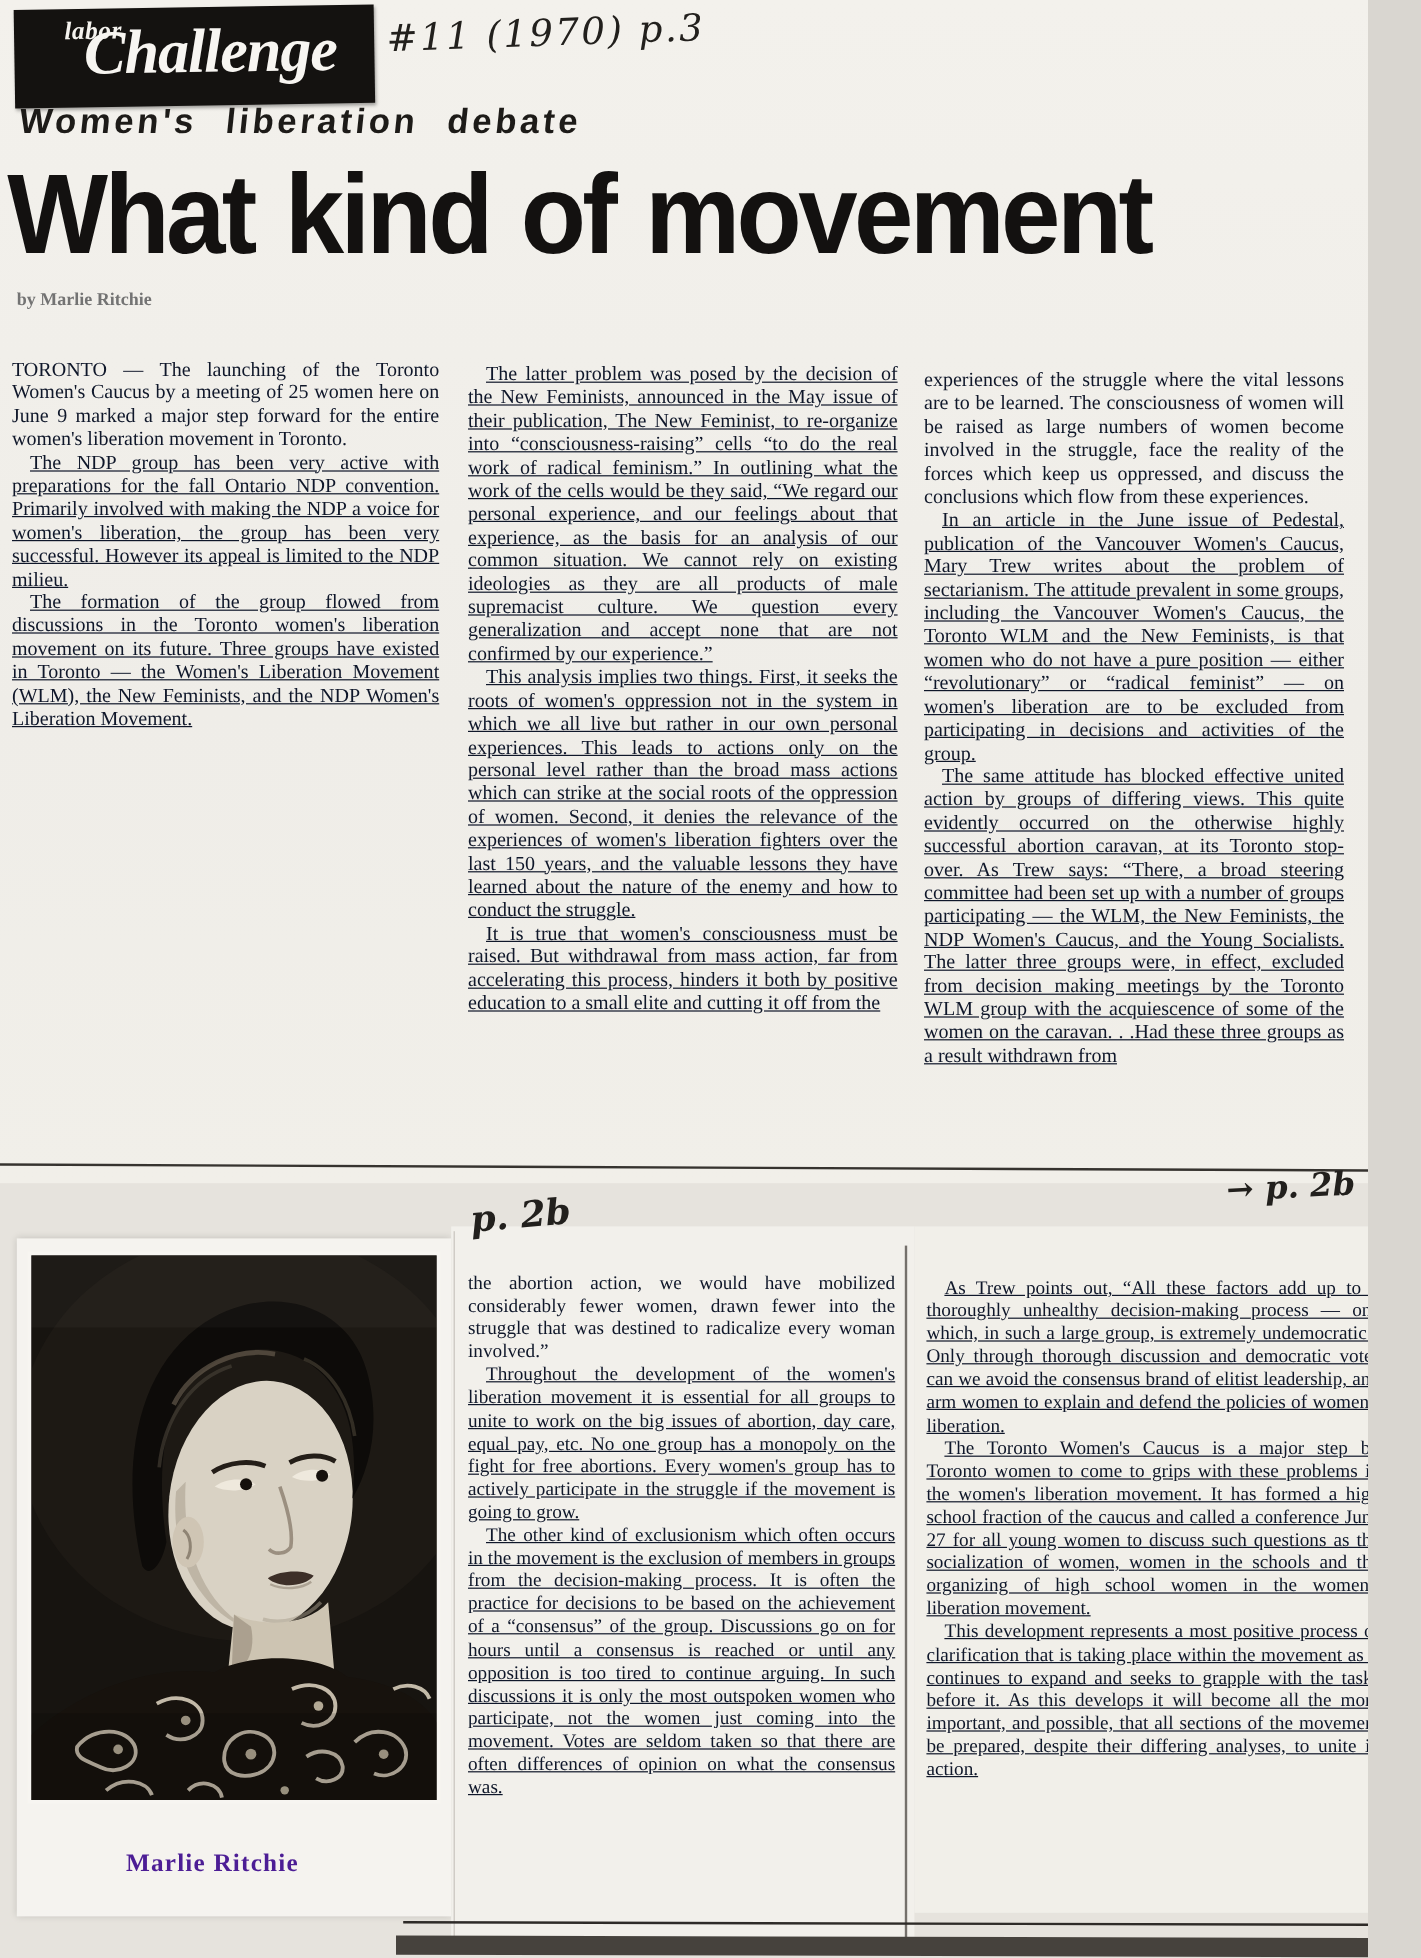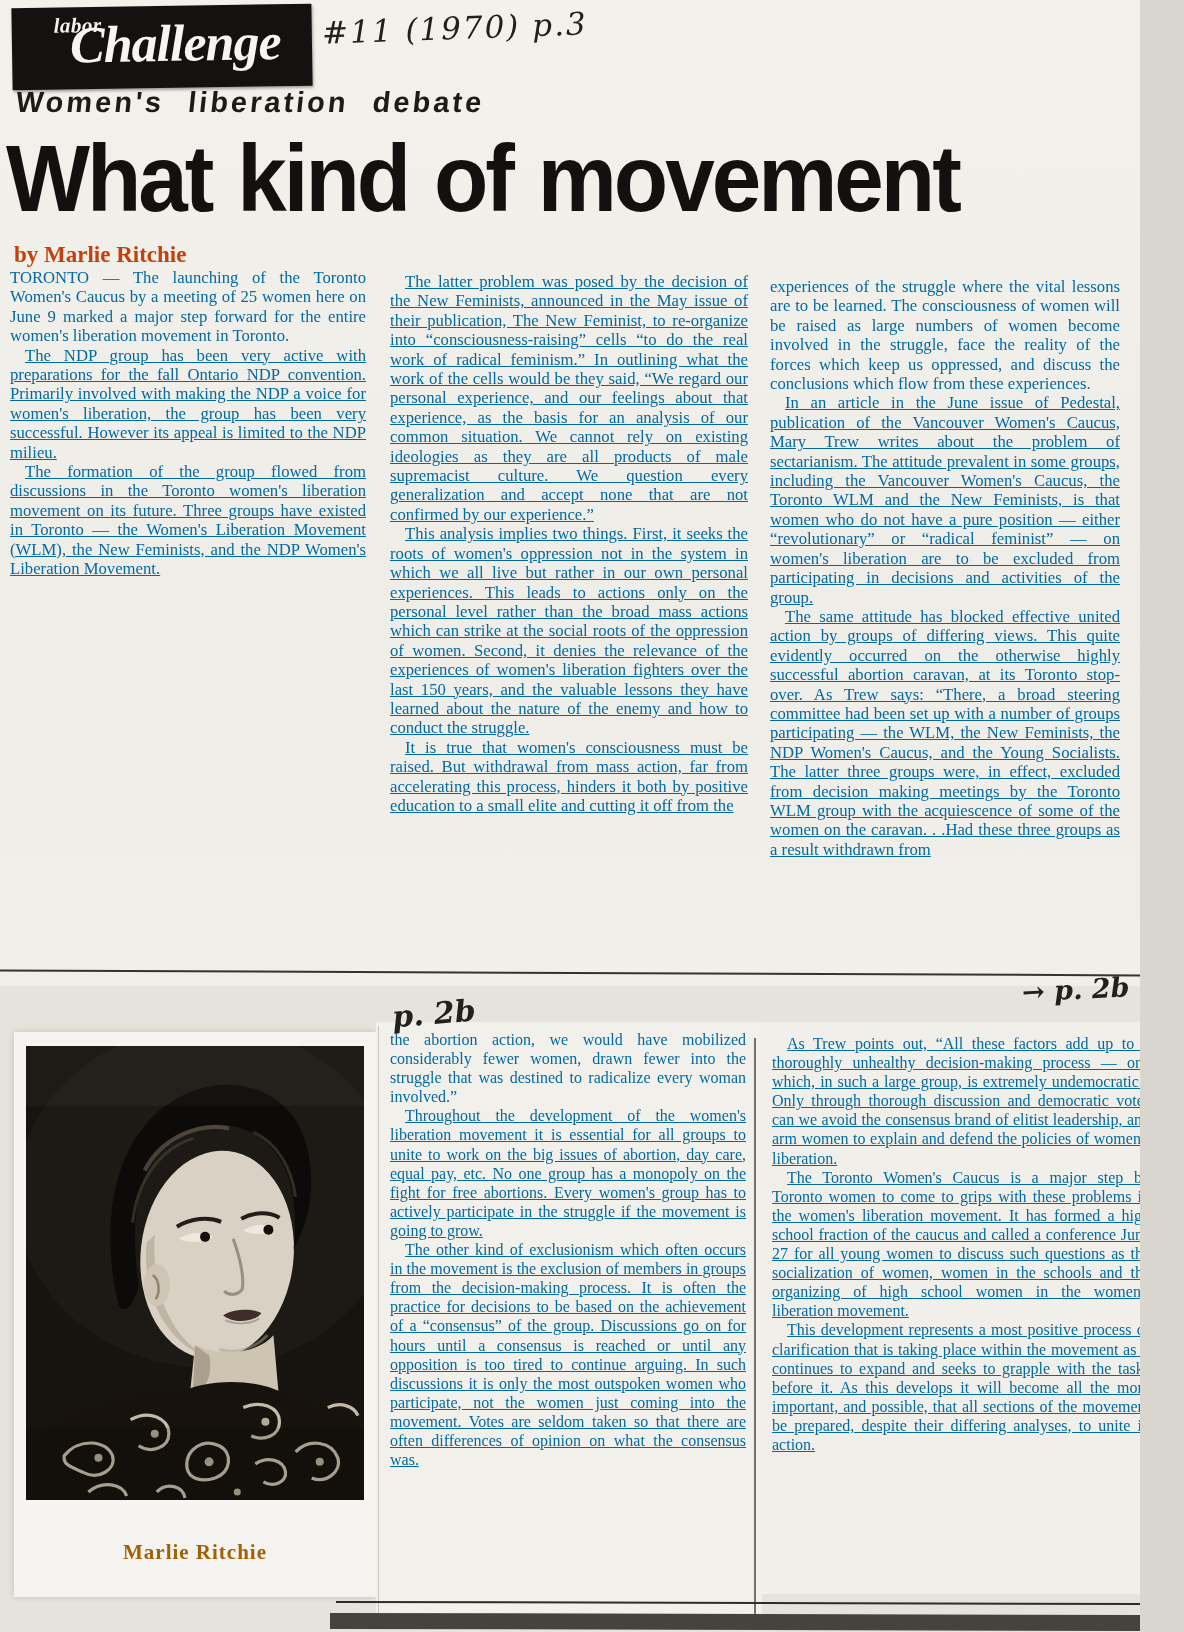--- a/index.html
+++ b/index.html
@@ -22,24 +22,24 @@
   .handwrite{font-family:"DejaVu Serif",serif;font-style:italic;color:#22201d;}
   #issue-note{position:absolute;left:322px;top:10px;font-size:31px;transform:rotate(-2deg);letter-spacing:2px;}
 
   
   #kicker{position:absolute;left:16px;top:86px;font-family:"Liberation Sans",sans-serif;
           font-weight:bold;font-size:29px;color:#1d1b18;letter-spacing:3px;word-spacing:13px;
           transform:skewX(-6deg);}
   #headline{position:absolute;left:6px;top:124px;width:1176px;font-family:"Liberation Sans",sans-serif;
           font-weight:900;font-size:89px;color:#131110;letter-spacing:-3px;word-spacing:4px;
           white-space:nowrap;transform:scaleY(1.06);transform-origin:left top;}
-  #byline{position:absolute;left:14px;top:242px;font-weight:bold;font-size:23px;color:#c2410c;}
+  #byline{position:absolute;left:14px;top:242px;font-weight:bold;font-size:15px;color:#737373;}
 
   
-  .col{position:absolute;text-align:justify;color:#0369a1;}
+  .col{position:absolute;text-align:justify;color:#0f172a;margin-top:30px;}
   .col p{margin:0;}
   .col .ind{text-indent:15px;text-decoration:underline;}
   .coltop{font-size:16.7px;line-height:19.4px;}
   .colbot{font-size:16px;line-height:19.1px;}
   #t-col1{left:10px;top:268px;width:356px;}
   #t-col2{left:390px;top:272px;width:358px;}
   #t-col3{left:770px;top:277px;width:350px;}
   #b-col1{left:390px;top:1030px;width:356px;}
   #b-col2{left:772px;top:1034px;width:378px;}
 
@@ -49,22 +49,22 @@
   #note-mid{position:absolute;left:392px;top:996px;font-size:30px;transform:rotate(-5deg);font-weight:bold;}
   #clip-edge{position:absolute;left:378px;top:1026px;width:1px;height:600px;background:#c8c4be;}
   #col-rule{position:absolute;left:754px;top:1038px;width:2px;height:586px;background:#4a4640;opacity:.75;}
   #bottom-line{position:absolute;left:336px;top:1602px;width:848px;height:2px;background:#2e2b28;transform:rotate(0.15deg);}
   #bottom-band{position:absolute;left:330px;top:1614px;width:854px;height:16px;background:#46423d;transform:rotate(0.15deg);}
 
   
   #photo-frame{position:absolute;left:26px;top:1046px;width:338px;height:454px;background:#111;
                outline:3px solid #f7f5f1;}
   #photo-frame svg{display:block;width:100%;height:100%;}
-  #photo-caption{position:absolute;left:26px;top:1540px;width:338px;text-align:center;
-               font-weight:bold;font-size:21px;letter-spacing:1px;color:#a16207;}
+  #photo-caption{position:absolute;left:8px;top:1540px;width:338px;text-align:center;
+               font-weight:bold;font-size:21px;letter-spacing:1px;color:#4c1d95;}
 </style>
 </head>
 <body>
 
 <div id="page">
 
   <div id="panel-top" class="panel"></div>
   <div id="panel-photo" class="panel"></div>
   <div id="panel-mid" class="panel"></div>
   <div id="panel-right" class="panel"></div>

